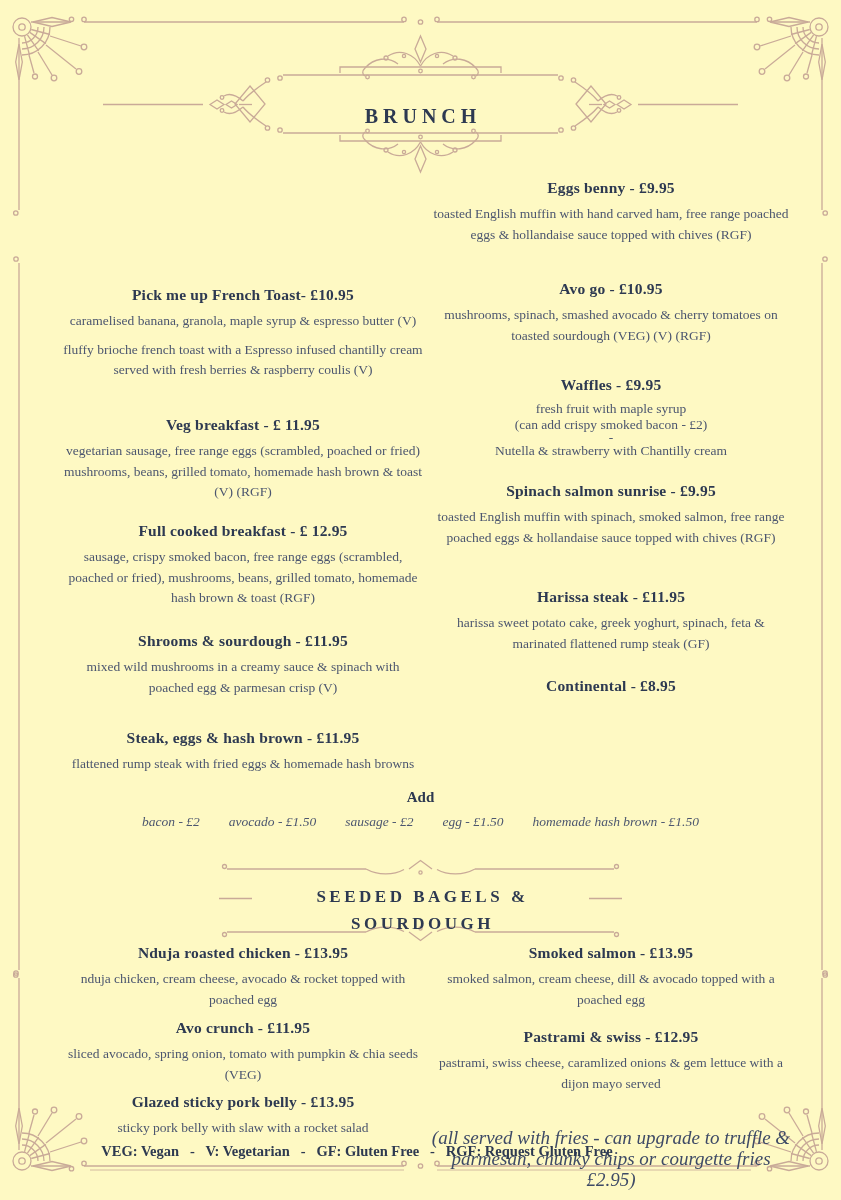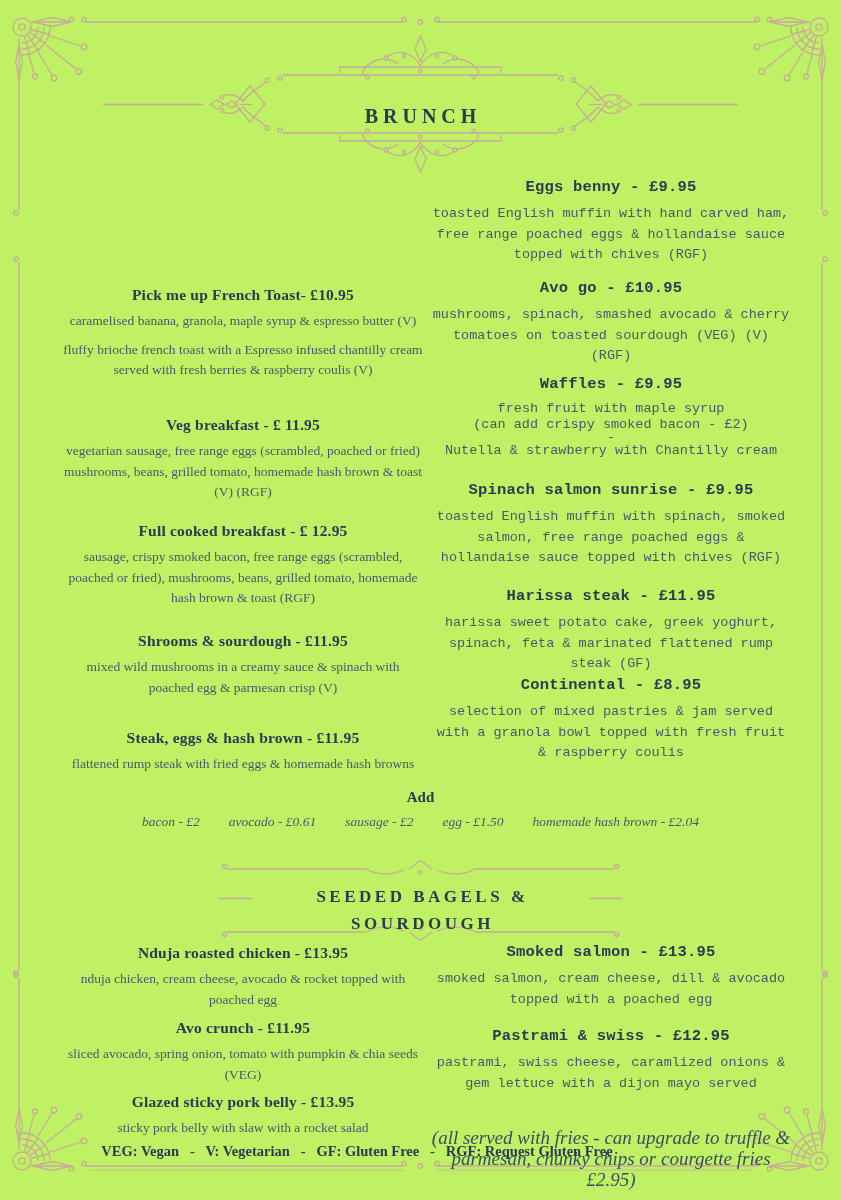--- a/index.html
+++ b/index.html
@@ -1,29 +1,29 @@
 <!DOCTYPE html>
 <html><head>
 <meta charset="utf-8">
 <style>
   html,body{margin:0;padding:0;background:#e8e8e8;}
   .page{
-    position:relative;width:841px;height:1200px;background:#bef264;
+    position:relative;width:841px;height:1200px;background:#fef9c3;
     overflow:hidden;margin:0 auto;
     font-family:"Liberation Serif","DejaVu Serif",serif;
   }
   .deco{position:absolute;left:0;top:0;pointer-events:none;}
   .page-title{
     position:absolute;top:92px;left:0;width:841px;text-align:center;
     font-size:20px;font-weight:700;letter-spacing:5px;padding-left:5px;
     box-sizing:border-box;color:#2d3951;
   }
   .col{position:absolute;top:0;height:1200px;}
   .col-left{left:63px;width:360px;}
-  .col-right{left:430px;width:362px;font-family:Liberation Mono, monospace;}
+  .col-right{left:430px;width:362px;}
   .item{position:absolute;left:0;width:100%;text-align:center;}
   .item h3{
     margin:0 0 7px;font-size:15.5px;line-height:19px;font-weight:700;
     color:#2d3951;letter-spacing:.2px;
   }
   .item p{margin:0 0 8px;font-size:13.5px;line-height:20.5px;color:#4c566f;}
   .item p.tight{margin:0;line-height:15.5px;}
   .item p.dash{margin:0;line-height:11px;}
   .add-title{
     position:absolute;top:789px;left:0;width:841px;text-align:center;
@@ -213,31 +213,30 @@
     <div class="item" style="top:481px">
       <h3>Spinach salmon sunrise - £9.95</h3>
       <p>toasted English muffin with spinach, smoked salmon, free range poached eggs &amp; hollandaise sauce topped with chives (RGF)</p>
     </div>
     <div class="item" style="top:587px">
       <h3>Harissa steak - £11.95</h3>
       <p>harissa sweet potato cake, greek yoghurt, spinach, feta &amp; marinated flattened rump steak (GF)</p>
     </div>
     <div class="item" style="top:676px">
       <h3>Continental - £8.95</h3>
-      <p>selection of mixed pastries &amp; jam served with a granola bowl topped with fresh fruit &amp; raspberry coulis</p>
     </div>
   </div>
 
   <h3 class="add-title">Add</h3>
   <div class="add-row">
     <span>bacon - £2</span>
-    <span>avocado - £0.61</span>
+    <span>avocado - £1.50</span>
     <span>sausage - £2</span>
     <span>egg - £1.50</span>
-    <span>homemade hash brown - £2.04</span>
+    <span>homemade hash brown - £1.50</span>
   </div>
 
   <h2 class="section-title">
     <span>SEEDED BAGELS &amp;</span><br>
     <span>SOURDOUGH</span>
   </h2>
 
   <div class="col col-left">
     <div class="item" style="top:943px">
       <h3>Nduja roasted chicken - £13.95</h3>

